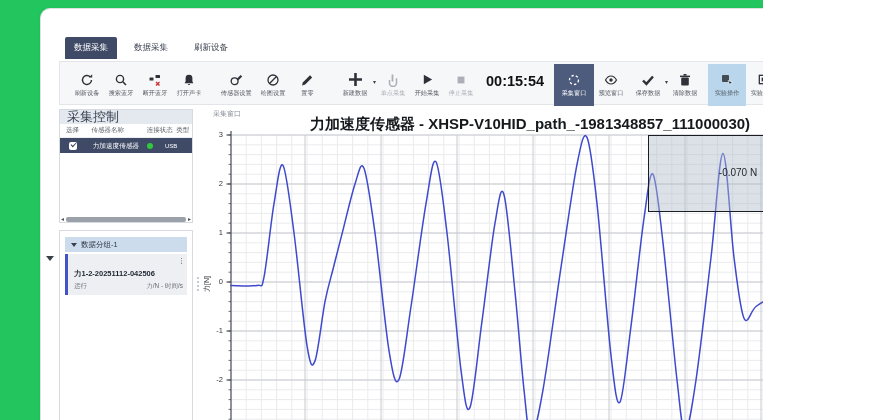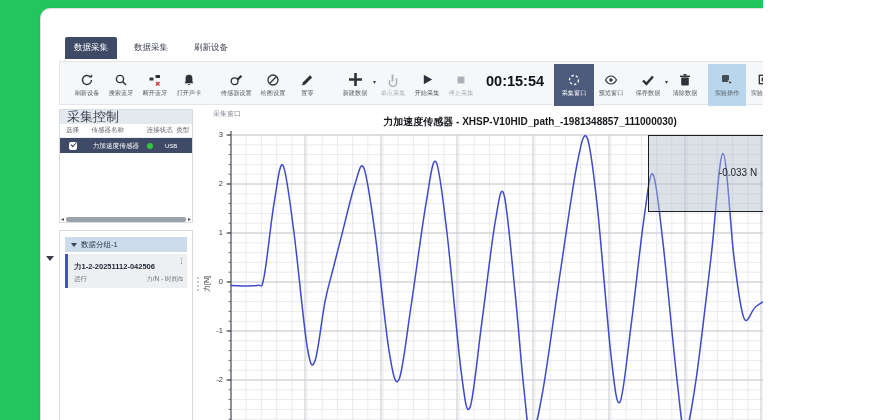--- a/index.html
+++ b/index.html
@@ -40,30 +40,30 @@
   .srow .nm{width:56px;padding-left:15px;box-sizing:border-box;white-space:nowrap;transform:scale(.95);}
   .dot{width:6px;height:6px;border-radius:50%;background:#2fca3a;margin-left:14px;}
   .srow .tp{font-size:6px;margin-left:12px;}
   .hscroll{position:absolute;left:20px;top:207px;width:130px;height:7px;display:flex;align-items:center;}
   .harr{font-size:6px;color:#555;line-height:7px;}
   .hthumb{height:5px;background:#9aa1a8;border-radius:2px;flex:1;margin:0 2px;}
   .panel2{position:absolute;left:18px;top:221px;width:134px;height:199px;border:1px solid #d7dbe0;box-sizing:border-box;background:#fff;}
   .p2head{height:15px;background:#dbe2ea;color:#3a4150;font-size:8.5px;line-height:15px;padding-left:7px;}
   .group{margin:6px 5px 0 5px;height:15px;background:#ccdcec;display:flex;align-items:center;font-size:7.5px;color:#2e3744;}
   .gtri{width:0;height:0;border-left:3.5px solid transparent;border-right:3.5px solid transparent;border-top:4.5px solid #3a4150;margin:0 4px 0 6px;}
-  .ditem{margin:2px 5px 0 5px;background:#edeff2;border-left:3px solid #4253c9;padding:8px 4px 4px 6px;position:relative;}
+  .ditem{margin:2px 5px 0 5px;background:#edeff2;border-left:3px solid #4253c9;padding:15px 4px 4px 6px;position:relative;}
   .ditem .t{font-size:7.5px;font-weight:bold;color:#1c2430;white-space:nowrap;}
   .ditem .sub{display:flex;justify-content:space-between;font-size:6.5px;color:#6a7078;margin-top:3px;}
   .kebab{position:absolute;right:2px;top:3px;font-size:7px;color:#333;}
   .collapse{position:absolute;left:5px;top:247px;width:0;height:0;border-left:4px solid transparent;border-right:4px solid transparent;border-top:5px solid #3a3f47;}
   .splitdots{position:absolute;left:156px;top:268px;display:flex;flex-direction:column;gap:2px;}
   .splitdots i{width:2px;height:2px;border-radius:50%;background:#b3b8bf;}
   
   .area-label{position:absolute;left:172px;top:100px;font-size:7px;color:#8a9099;}
-  .chart-title{position:absolute;left:190px;top:106px;width:598px;text-align:center;font-size:10px;font-weight:bold;color:#15181c;}
+  .chart-title{position:absolute;left:190px;top:106px;width:598px;text-align:center;font-size:15px;font-weight:bold;color:#15181c;}
   .plot{position:absolute;left:156px;top:120px;width:632px;height:300px;}
   .plot svg{position:absolute;left:0;top:0;}
   .ytick{position:absolute;width:26px;text-align:right;font-size:7.5px;color:#33373c;}
   .ylab{position:absolute;left:2px;top:150px;font-size:7px;color:#33373c;transform:rotate(-90deg);transform-origin:center;}
   .legend{position:absolute;right:10px;top:12px;display:flex;align-items:center;gap:3px;font-size:7.5px;color:#2a2e33;}
   .legend .sw{width:10px;height:2px;background:#3f49cc;}
   .selbox{position:absolute;left:451px;top:6px;width:178px;height:77px;background:rgba(176,189,202,0.45);border:1.5px solid #1a1d21;box-sizing:border-box;}
   .anno{position:absolute;left:481px;top:38px;width:120px;text-align:center;font-size:10px;color:#23272c;}
   .vscroll{position:absolute;left:790px;top:112px;width:8px;height:308px;background:#e8eaed;border-radius:4px;}
   .vthumb{position:absolute;left:1px;top:4px;width:6px;height:298px;background:#767d86;border-radius:3px;}
@@ -424,21 +424,21 @@
     <div id="yticks">
           <div class="ytick" style="top: 1px;">3</div>
           <div class="ytick" style="top: 50px;">2</div>
           <div class="ytick" style="top: 99px;">1</div>
           <div class="ytick" style="top: 148px;">0</div>
           <div class="ytick" style="top: 197px;">-1</div>
           <div class="ytick" style="top: 246px;">-2</div>
         </div>
     <div class="ylab">力[N]</div>
     <div class="selbox"></div>
-    <div class="anno">-0.033 N</div>
+    <div class="anno">-0.070 N</div>
     <div class="legend">
       <span class="sw"></span>
       <span>力</span>
     </div>
   </div>
 
   <div class="vscroll">
         <div class="vthumb"></div>
       </div>
   <div class="avatar">

